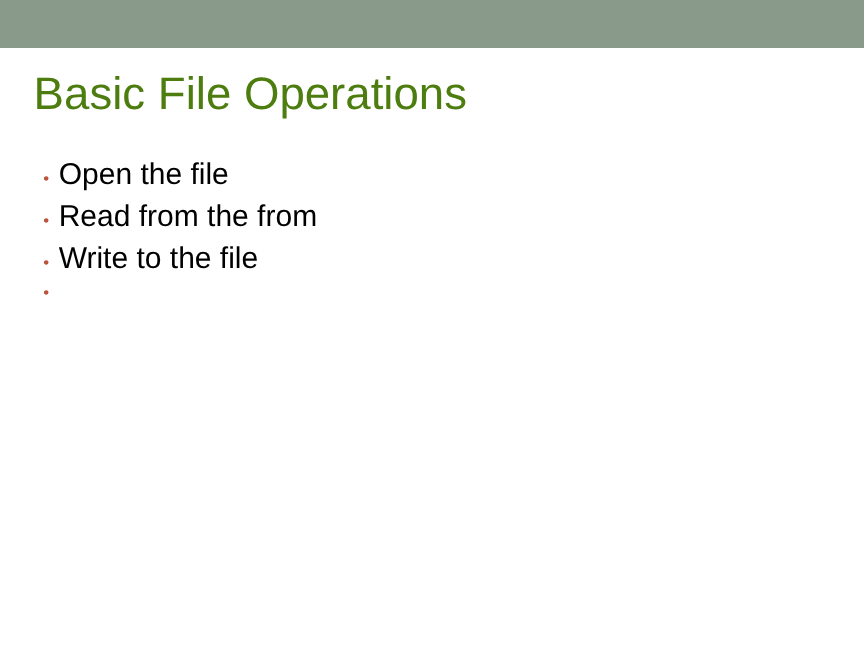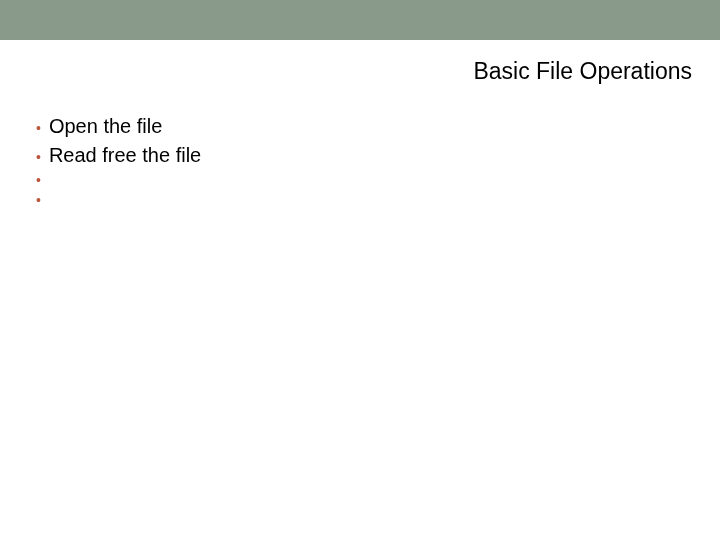--- a/index.html
+++ b/index.html
@@ -16,64 +16,64 @@
     }
     .top-bar {
       width: 100%;
       height: 40px;
       background: #8a9a8a;
     }
     .slide {
       padding: 18px 28px;
     }
     .title {
-      font-size: 23px;
+      font-size: 38px;
       font-weight: 400;
-      color: #000000;
+      color: #4d7c0f;
       margin-bottom: 30px;
       font-family: Arial, Helvetica, sans-serif;
-      text-align: right;
     }
     .bullets {
       list-style: none;
       padding-left: 8px;
     }
     .bullet-item {
       display: flex;
       align-items: baseline;
       margin-bottom: 6px;
     }
     .bullet-dot {
       color: #bb543b;
       font-size: 14px;
       margin-right: 8px;
       line-height: 1;
     }
     .bullet-text {
       color: #000000;
-      font-size: 20px;
+      font-size: 25px;
       font-family: Arial, Helvetica, sans-serif;
     }
   </style>
 </head>
 <body>
 
 <div class="top-bar"></div>
 
 <div class="slide">
   <h1 class="title">Basic File Operations</h1>
   <ul class="bullets">
     <li class="bullet-item">
       <span class="bullet-dot">•</span>
       <span class="bullet-text">Open the file</span>
     </li>
     <li class="bullet-item">
       <span class="bullet-dot">•</span>
-      <span class="bullet-text">Read free the file</span>
+      <span class="bullet-text">Read from the from</span>
     </li>
     <li class="bullet-item">
       <span class="bullet-dot">•</span>
+      <span class="bullet-text">Write to the file</span>
     </li>
     <li class="bullet-item">
       <span class="bullet-dot">•</span>
     </li>
   </ul>
 </div>
 
 </body></html>

